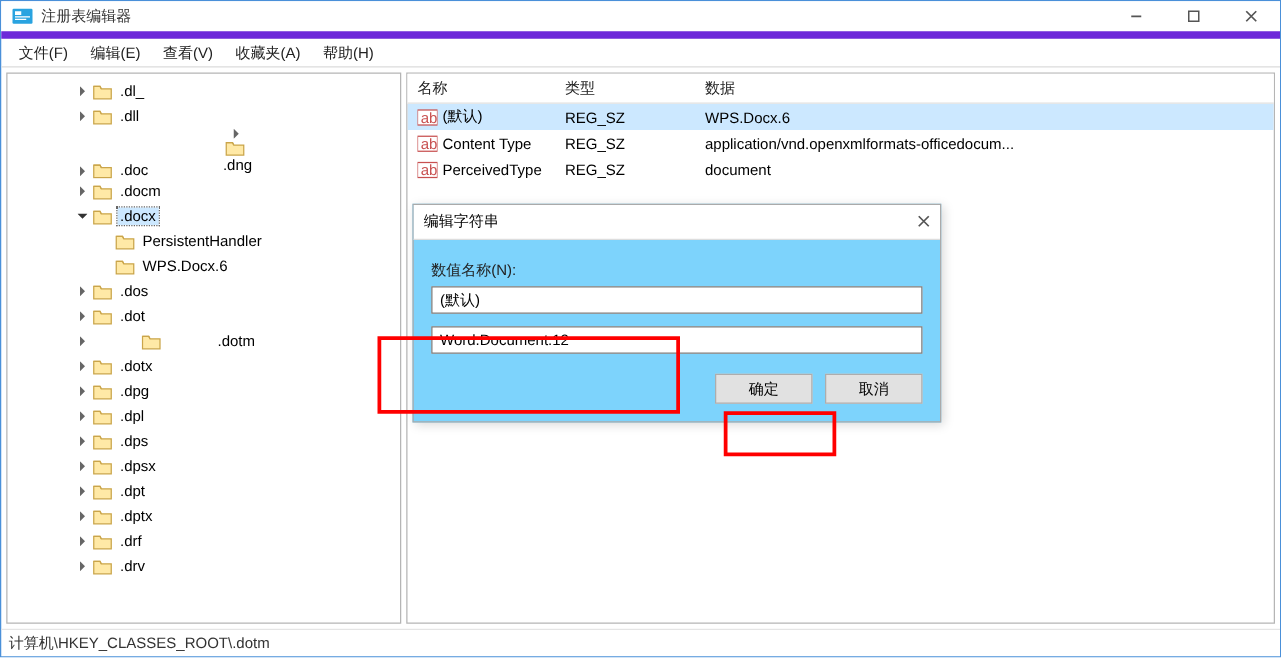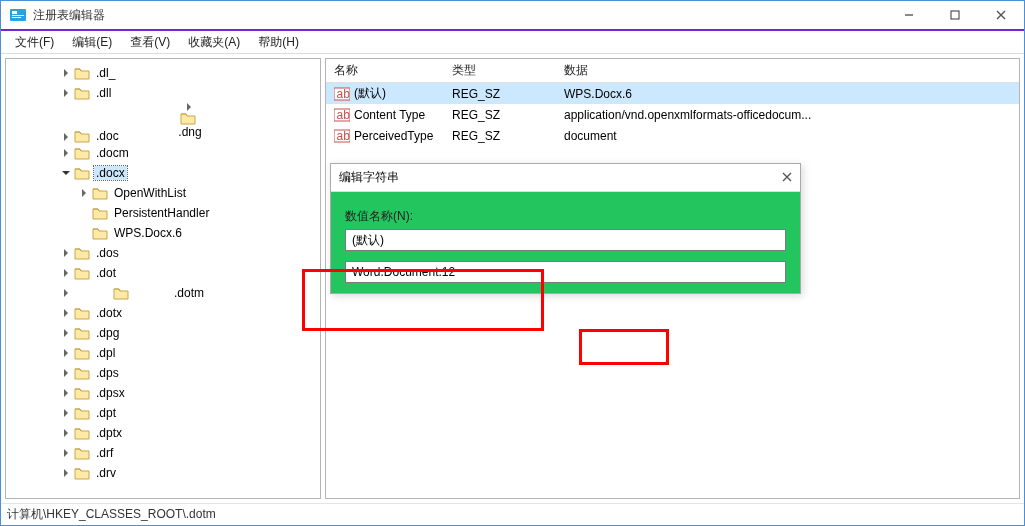--- a/index.html
+++ b/index.html
@@ -1,18 +1,18 @@
 <!DOCTYPE html>
 <html><head>
 <meta charset="utf-8">
 <style>
   * { box-sizing: border-box; font-family: "Microsoft YaHei", "Segoe UI", sans-serif; font-size: 12px; }
   html, body { margin: 0; padding: 0; width: 1025px; height: 526px; background: #fff; color: #000; }
   .window { width: 1025px; height: 526px; border: 1px solid #4a90d9; display: flex; flex-direction: column; background: #fff; }
-  .titlebar { height: 30px; background: #fff; display: flex; align-items: center; border-bottom: 2px solid #6d28d9; }
+  .titlebar { height: 30px; background: #fff; display: flex; align-items: center; border-bottom: 6px solid #6d28d9; }
   .titlebar .icon { width: 18px; height: 18px; margin: 0 6px 0 8px; display: inline-flex; }
   .titlebar .icon svg { width: 18px; height: 18px; }
   .titlebar .title { flex: 0 0 auto; color: #333; }
   .titlebar .spacer { flex: 1; }
   .winbtn { width: 46px; height: 30px; display: flex; align-items: center; justify-content: center; color: #555; }
   .winbtn svg { width: 10px; height: 10px; }
   .menubar { height: 22px; display: flex; align-items: center; padding: 0 6px; gap: 2px; }
   .menubar .menu { padding: 2px 8px; color: #222; cursor: default; }
   .content { flex: 1; display: flex; border-top: 1px solid #dcdcdc; min-height: 0; }
   .left-pane { width: 316px; border: 1px solid #b5b5b5; margin: 4px 0 4px 4px; overflow: auto; position: relative; background: #fff; }
@@ -30,21 +30,21 @@
   .row { display: flex; align-items: center; height: 21px; }
   .row.selected { background: #cce8ff; }
   .cell { padding: 0 8px; overflow: hidden; text-overflow: ellipsis; white-space: nowrap; }
   .c0 { width: 118px; display: flex; align-items: center; }
   .c1 { width: 112px; }
   .c2 { flex: 1; }
   .val-icon { width: 16px; height: 16px; margin-right: 4px; display: inline-flex; }
   .val-icon svg { width: 16px; height: 16px; }
   .statusbar { height: 22px; border-top: 1px solid #e5e5e5; display: flex; align-items: center; padding: 0 6px; color: #333; }
   
-  .dialog { position: absolute; left: 4px; top: 104px; width: 471px; border: 1px solid #aaa; background: #22c55e; box-shadow: 2px 2px 8px rgba(0,0,0,0.15); }
+  .dialog { position: absolute; left: 4px; top: 104px; width: 423px; border: 1px solid #aaa; background: #7dd3fc; box-shadow: 2px 2px 8px rgba(0,0,0,0.15); }
   .dlg-title { height: 28px; display: flex; align-items: center; justify-content: space-between; padding: 0 8px; background: #fff; border-bottom: 1px solid #ddd; }
   .dlg-body { padding: 12px 14px 10px 14px; }
   .dlg-label { margin: 4px 0; color: #222; }
   .dlg-input { width: 100%; border: 1px solid #7a7a7a; padding: 3px 6px; background: #fff; font-size: 12px; }
   .dlg-buttons { display: flex; justify-content: flex-end; gap: 10px; padding: 6px 14px 14px 0; }
   .btn { width: 78px; height: 24px; border: 1px solid #adadad; background: #e1e1e1; text-align: center; line-height: 22px; cursor: default; }
   
   .annot { position: absolute; border: 3px solid #ff0000; pointer-events: none; }
   .dlg-close { color: #555; }
   .dlg-close svg { width: 10px; height: 10px; }
@@ -197,33 +197,20 @@
               </svg>
             </span>
             <span class="fld-icon">
               <svg>
                 <use href="#svg-folder"></use>
               </svg>
             </span>
             <span class="sel" style="padding: 0px 2px;">.docx</span>
           </div>
           <div class="node" style="padding-left: 72px;">
-            <span class="tw">
-              <svg>
-                <use href="#svg-chev-right"></use>
-              </svg>
-            </span>
-            <span class="fld-icon">
-              <svg>
-                <use href="#svg-folder"></use>
-              </svg>
-            </span>
-            <span style="padding: 0px 2px;">OpenWithList</span>
-          </div>
-          <div class="node" style="padding-left: 72px;">
             <span class="tw"></span>
             <span class="fld-icon">
               <svg>
                 <use href="#svg-folder"></use>
               </svg>
             </span>
             <span style="padding: 0px 2px;">PersistentHandler</span>
           </div>
           <div class="node" style="padding-left: 72px;">
             <span class="tw"></span>
@@ -444,20 +431,24 @@
           <span class="dlg-close"><svg>
                 <use href="#svg-x"></use>
               </svg></span>
         </div>
         <div class="dlg-body">
           <div class="dlg-label">数值名称(N):</div>
           <input class="dlg-input" readonly="" value="(默认)" style="">
           <div style="height:10px"></div>
           <input class="dlg-input" value="Word.Document.12" style="">
         </div>
+        <div class="dlg-buttons">
+          <div class="btn">确定</div>
+          <div class="btn">取消</div>
+        </div>
       </div>
 
       <div class="annot" style="left:-24px; top:210px; width:242px; height:62px;"></div>
       <div class="annot" style="left:253px; top:270px; width:90px; height:36px;"></div>
     </div>
   </div>
 
   <div class="statusbar">
     <span>计算机\HKEY_CLASSES_ROOT\.dotm</span>
   </div>

